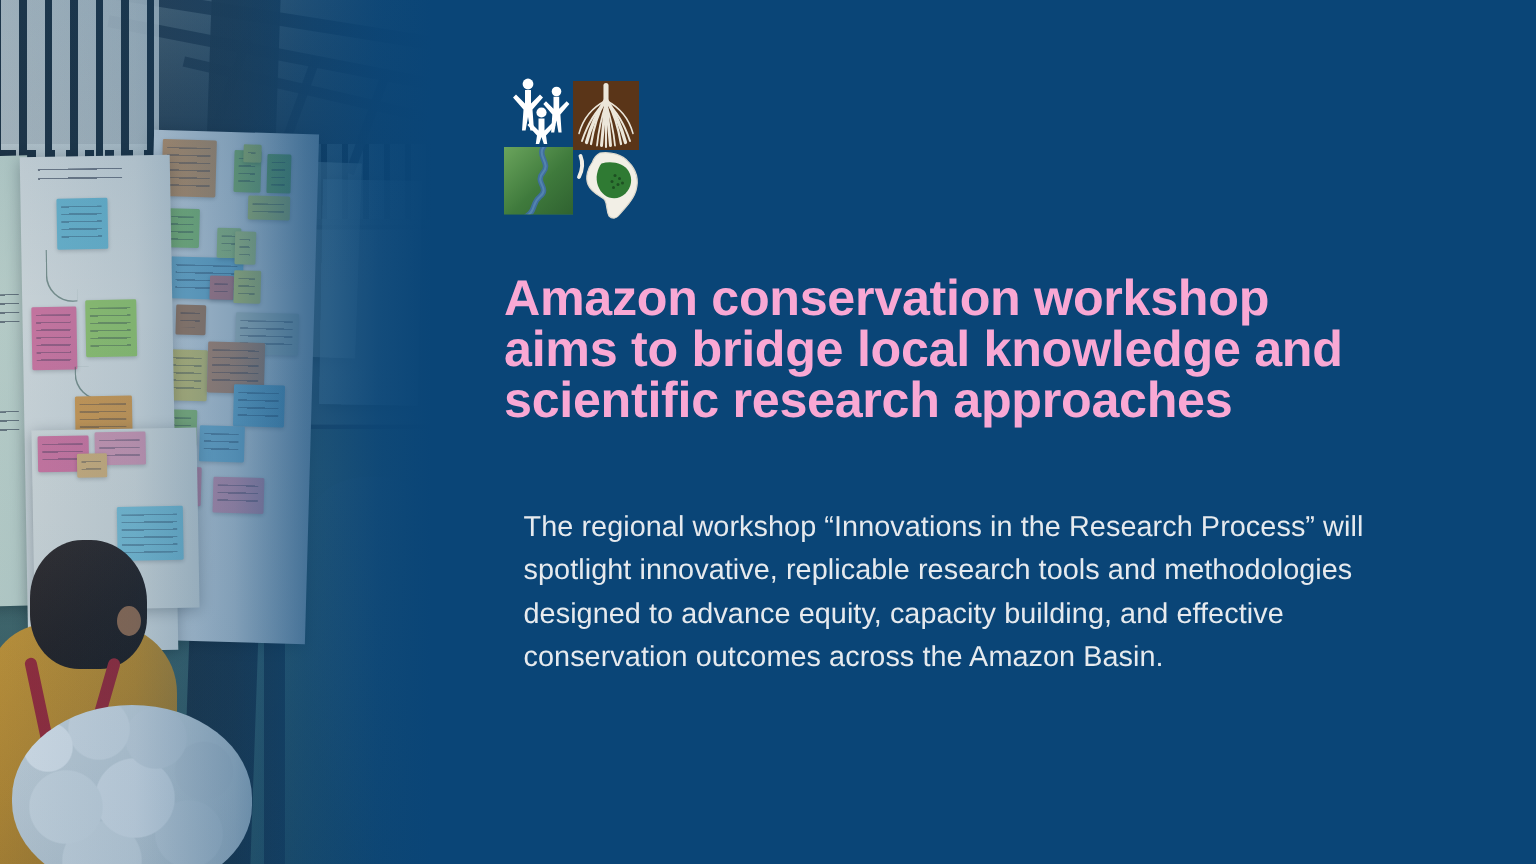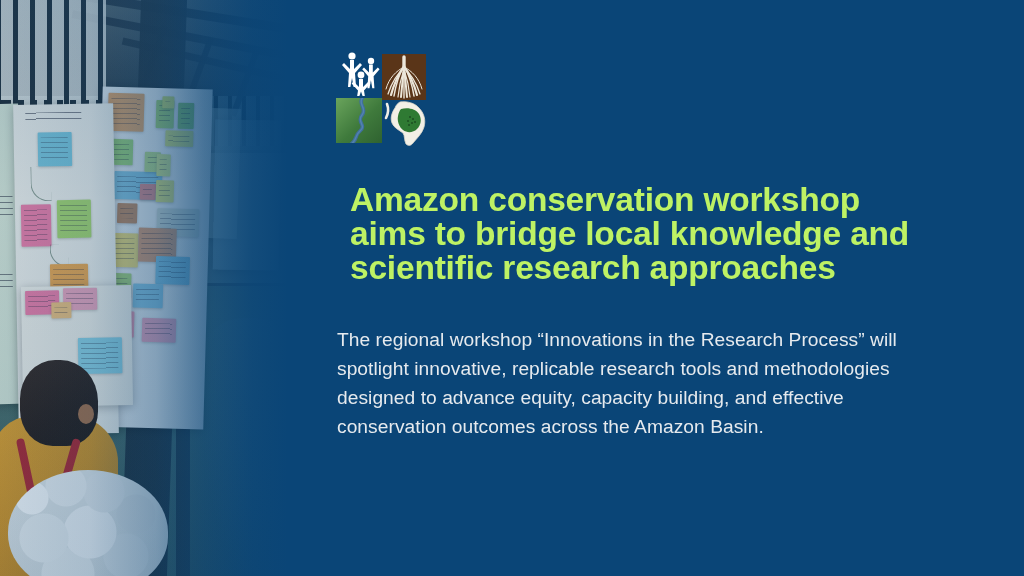--- a/index.html
+++ b/index.html
@@ -291,38 +291,38 @@
     overflow: hidden;
   }
   .q-tl { left: 3px;  top: 0px;  width: 43px; height: 46px; background: transparent; }
   .q-tr { left: 46px; top: 4px;  width: 44px; height: 46px; background: #5a3518; }
   .q-bl { left: 0px;  top: 48px; width: 46px; height: 45px; background: #3f7a3c; }
   .q-br { left: 48px; top: 50px; width: 44px; height: 46px; background: transparent; }
 
   
   .headline {
     position: absolute;
-    left: 14px;
+    left: 0;
     top: 183px;
     width: 560px;
     margin: 0;
-    color: #bef264;
+    color: #f9a8d4;
     font-size: 33.5px;
     line-height: 34px;
     font-weight: 700;
     letter-spacing: -0.2px;
   }
 
   
   .body-copy {
     position: absolute;
     left: 1px;
     top: 325px;
     width: 562px;
-    margin: 0;
+    margin: 12px;
     color: #e6eaee;
     font-size: 19.2px;
     line-height: 29px;
     font-weight: 400;
     letter-spacing: 0.05px;
   }
 </style>
 </head>
 <body>
 

